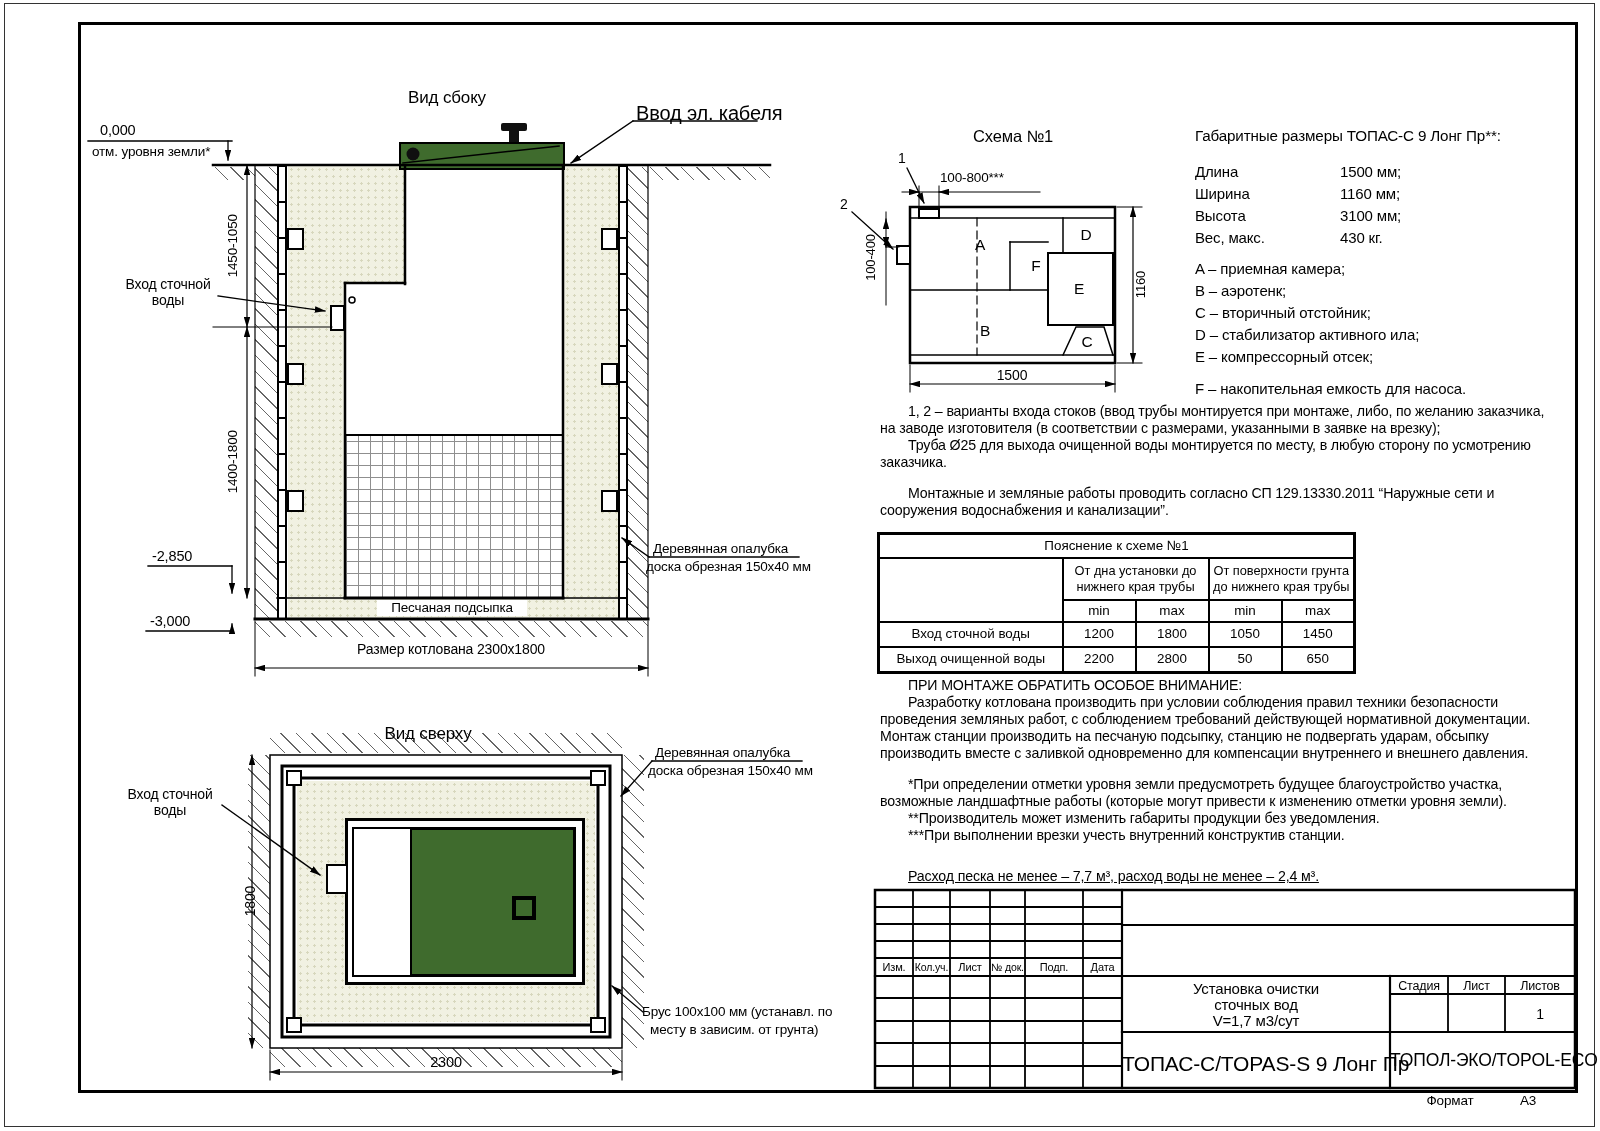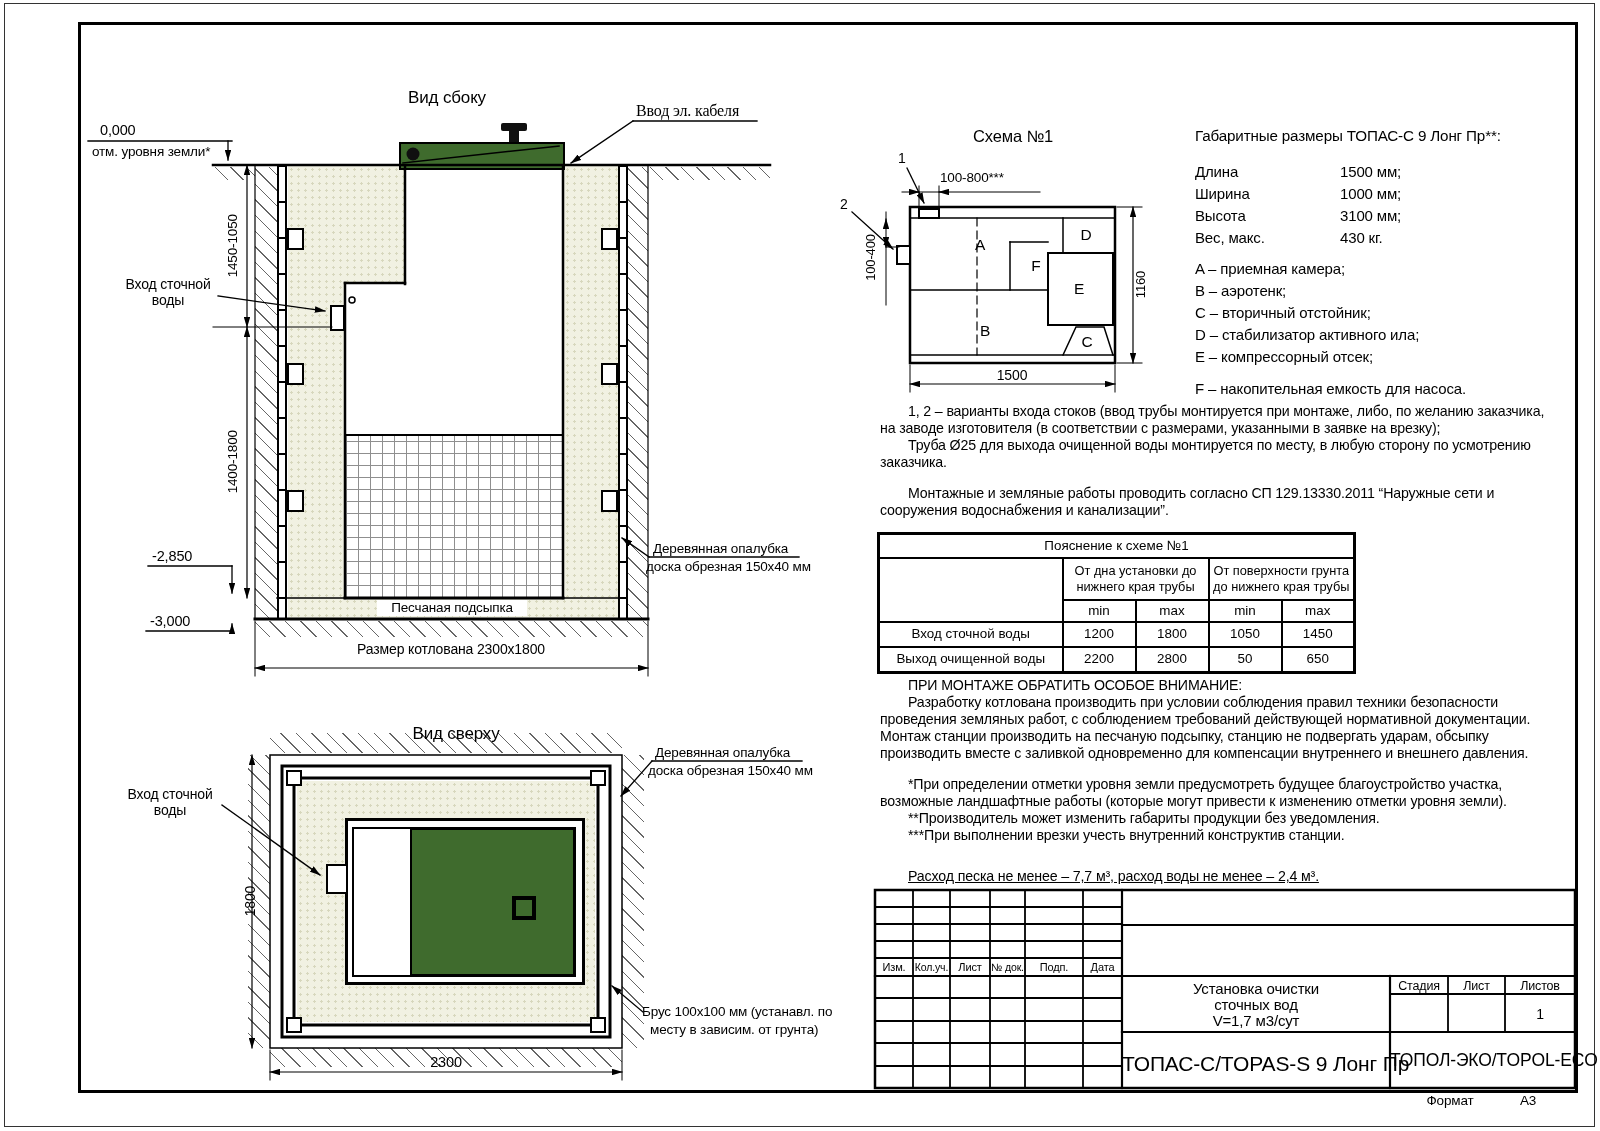--- a/index.html
+++ b/index.html
@@ -192,33 +192,33 @@
   <div class="abs" style="left:286px;top:770px;width:12px;height:12px;border:2px solid #000;background:#fff;"></div>
   <div class="abs" style="left:590px;top:770px;width:12px;height:12px;border:2px solid #000;background:#fff;"></div>
   <div class="abs" style="left:286px;top:1017px;width:12px;height:12px;border:2px solid #000;background:#fff;"></div>
   <div class="abs" style="left:590px;top:1017px;width:12px;height:12px;border:2px solid #000;background:#fff;"></div>
   <div class="green" style="left: 512px; top: 896px; width: 16px; height: 16px; border: 4px solid rgb(0, 0, 0); background-color: rgb(63, 107, 45);"></div>
 
 
   <div class="t c" style="left:392px;top:88px;width:110px;font-size:17px;">Вид сбоку</div>
   <div class="t" style="left:100px;top:122px;font-size:14.5px;">0,000</div>
   <div class="t" style="left:92px;top:144px;font-size:13.5px;">отм. уровня земли*</div>
-  <div class="t" style="left:636px;top:102px;font-size:16px;font-family:Liberation Serif, serif;">Ввод эл. кабеля</div>
+  <div class="t" style="left:636px;top:102px;font-size:20px;">Ввод эл. кабеля</div>
   <div class="t rot" style="left:188px;top:238px;width:90px;font-size:13.5px;">1450-1050</div>
   <div class="t rot" style="left:188px;top:454px;width:90px;font-size:13.5px;">1400-1800</div>
   <div class="t c" style="left:116px;top:276px;width:104px;font-size:14px;">Вход сточной</div>
   <div class="t c" style="left:116px;top:292px;width:104px;font-size:14px;">воды</div>
   <div class="t" style="left:152px;top:548px;font-size:14.5px;">-2,850</div>
   <div class="t" style="left:150px;top:613px;font-size:14.5px;">-3,000</div>
   <div class="t" style="left:653px;top:541px;font-size:13.5px;">Деревянная опалубка</div>
   <div class="t" style="left:646px;top:559px;font-size:13.5px;">доска обрезная 150x40 мм</div>
   <div class="t c" style="left:377px;top:600px;width:150px;font-size:13.5px;background:#fff;">Песчаная подсыпка</div>
   <div class="t c" style="left:351px;top:641px;width:200px;font-size:14px;">Размер котлована 2300x1800</div>
 
-  <div class="t c" style="left:396px;top:724px;width:120px;font-size:17px;">Вид сверху</div>
+  <div class="t c" style="left:368px;top:724px;width:120px;font-size:17px;">Вид сверху</div>
   <div class="t c" style="left:118px;top:786px;width:104px;font-size:14px;">Вход сточной</div>
   <div class="t c" style="left:118px;top:802px;width:104px;font-size:14px;">воды</div>
   <div class="t" style="left:655px;top:745px;font-size:13.5px;">Деревянная опалубка</div>
   <div class="t" style="left:648px;top:763px;font-size:13.5px;">доска обрезная 150x40 мм</div>
   <div class="t" style="left:642px;top:1004px;font-size:13.5px;">Брус 100x100 мм (устанавл. по</div>
   <div class="t" style="left:650px;top:1022px;font-size:13.5px;">месту в зависим. от грунта)</div>
   <div class="t rot" style="left:205px;top:893px;width:90px;font-size:14px;">1800</div>
   <div class="t c" style="left:396px;top:1054px;width:100px;font-size:14.5px;">2300</div>
 
   <div class="t c" style="left:948px;top:127px;width:130px;font-size:16.5px;">Схема №1</div>
@@ -232,21 +232,21 @@
   <div class="t c" style="left:970px;top:322px;width:30px;font-size:15.5px;">B</div>
   <div class="t c" style="left:1072px;top:333px;width:30px;font-size:15.5px;">C</div>
   <div class="t c" style="left:1071px;top:226px;width:30px;font-size:15.5px;">D</div>
   <div class="t c" style="left:1064px;top:280px;width:30px;font-size:15.5px;">E</div>
   <div class="t c" style="left:1021px;top:257px;width:30px;font-size:15.5px;">F</div>
 
   <div class="t" style="left:1195px;top:127px;font-size:15.2px;">Габаритные размеры ТОПАС-С 9 Лонг Пр**:</div>
   <div class="t" style="left:1195px;top:163px;font-size:15px;">Длина</div>
   <div class="t" style="left:1340px;top:163px;font-size:15px;">1500 мм;</div>
   <div class="t" style="left:1195px;top:185px;font-size:15px;">Ширина</div>
-  <div class="t" style="left:1340px;top:185px;font-size:15px;">1000 мм;</div>
+  <div class="t" style="left:1340px;top:185px;font-size:15px;">1160 мм;</div>
   <div class="t" style="left:1195px;top:207px;font-size:15px;">Высота</div>
   <div class="t" style="left:1340px;top:207px;font-size:15px;">3100 мм;</div>
   <div class="t" style="left:1195px;top:229px;font-size:15px;">Вес, макс.</div>
   <div class="t" style="left:1340px;top:229px;font-size:15px;">430 кг.</div>
   <div class="t" style="left:1195px;top:260px;font-size:15px;">A – приемная камера;</div>
   <div class="t" style="left:1195px;top:282px;font-size:15px;">B – аэротенк;</div>
   <div class="t" style="left:1195px;top:304px;font-size:15px;">C – вторичный отстойник;</div>
   <div class="t" style="left:1195px;top:326px;font-size:15px;">D – стабилизатор активного ила;</div>
   <div class="t" style="left:1195px;top:348px;font-size:15px;">E – компрессорный отсек;</div>
   <div class="t" style="left:1195px;top:370px;font-size:15px;margin-top:10px;">F – накопительная емкость для насоса.</div>

